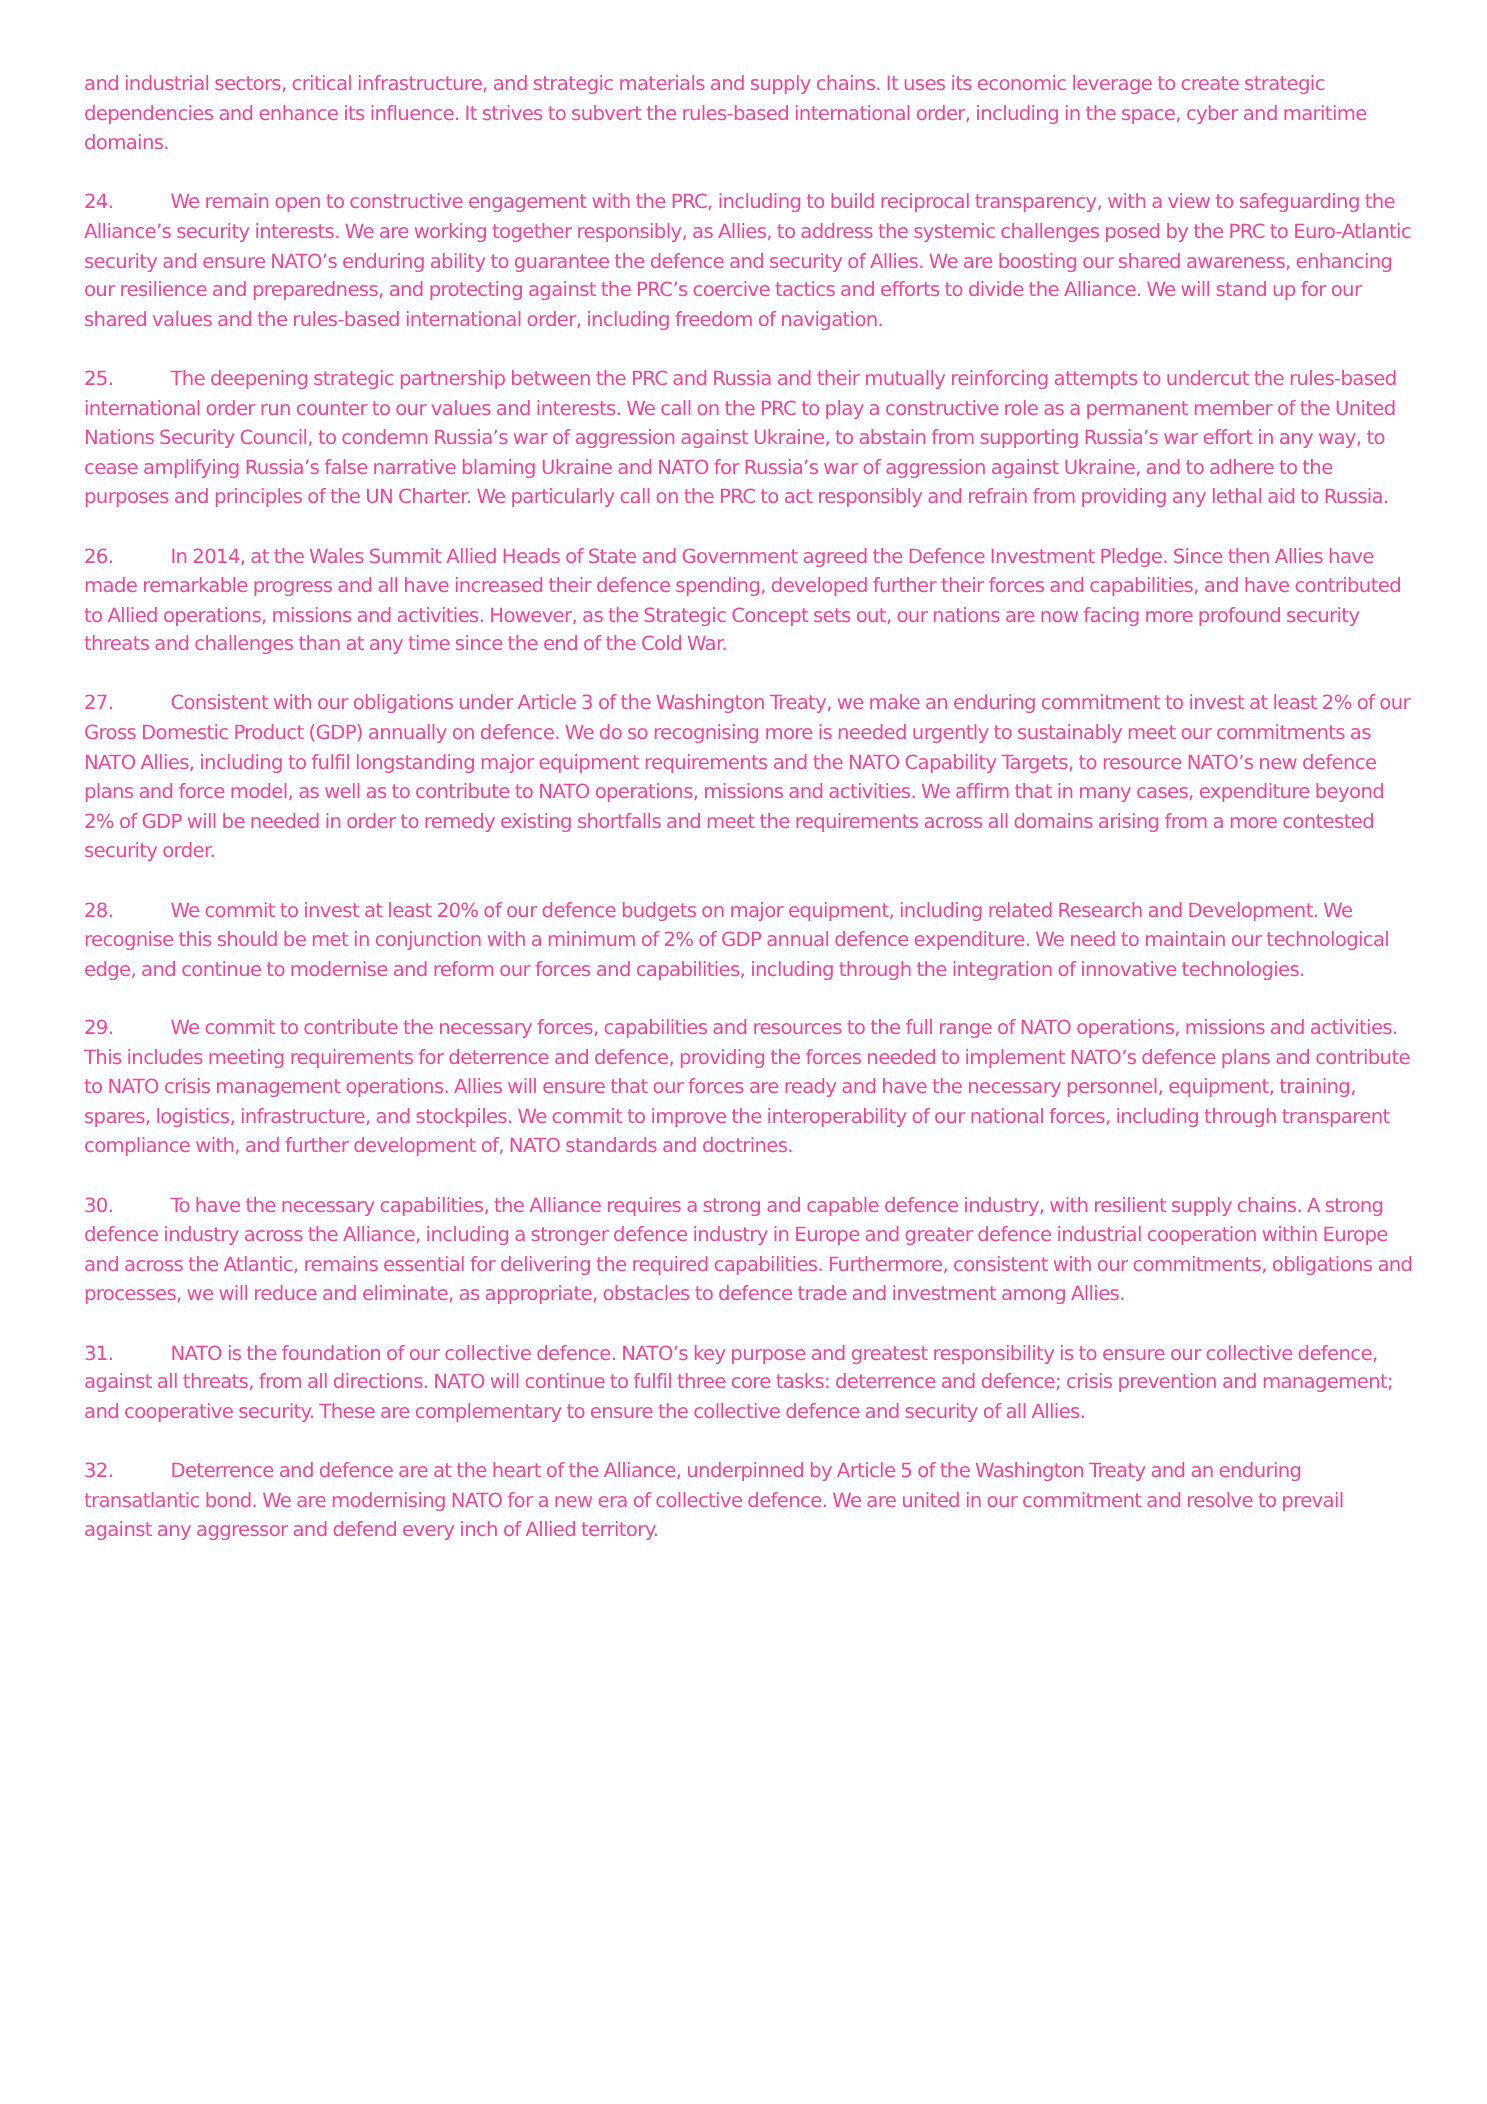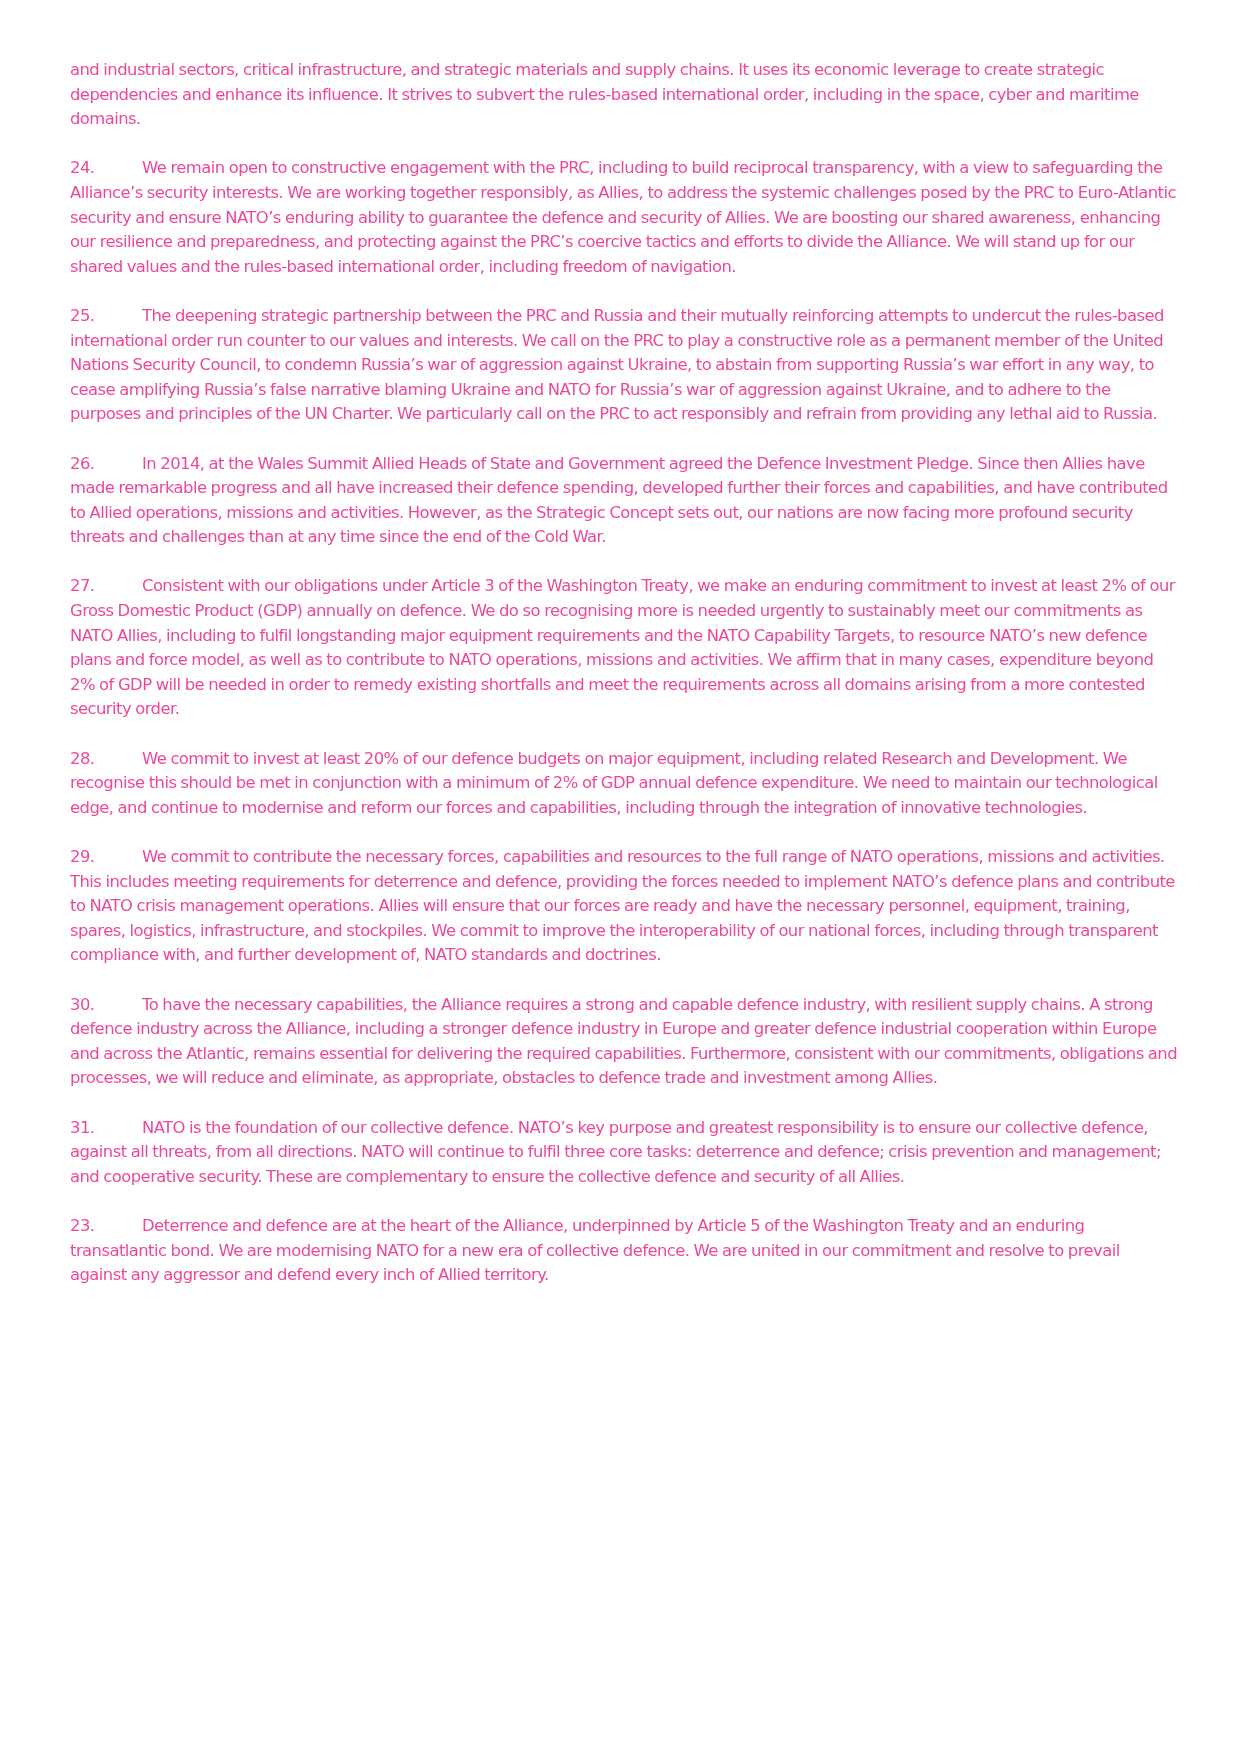--- a/index.html
+++ b/index.html
@@ -49,14 +49,14 @@
   <p class="para"><span class="para-num">27.</span><span>Consistent with our obligations under Article 3 of the Washington Treaty, we make an enduring commitment to invest at least 2% of our Gross Domestic Product (GDP) annually on defence.  We do so recognising more is needed urgently to sustainably meet our commitments as NATO Allies, including to fulfil longstanding major equipment requirements and the NATO Capability Targets, to resource NATO’s new defence plans and force model, as well as to contribute to NATO operations, missions and activities.  We affirm that in many cases, expenditure beyond 2% of GDP will be needed in order to remedy existing shortfalls and meet the requirements across all domains arising from a more contested security order.</span></p>
 
   <p class="para"><span class="para-num">28.</span><span>We commit to invest at least 20% of our defence budgets on major equipment, including related Research and Development.  We recognise this should be met in conjunction with a minimum of 2% of GDP annual defence expenditure.  We need to maintain our technological edge, and continue to modernise and reform our forces and capabilities, including through the integration of innovative technologies.</span></p>
 
   <p class="para"><span class="para-num">29.</span><span>We commit to contribute the necessary forces, capabilities and resources to the full range of NATO operations, missions and activities.  This includes meeting requirements for deterrence and defence, providing the forces needed to implement NATO’s defence plans and contribute to NATO crisis management operations.  Allies will ensure that our forces are ready and have the necessary personnel, equipment, training, spares, logistics, infrastructure, and stockpiles.  We commit to improve the interoperability of our national forces, including through transparent compliance with, and further development of, NATO standards and doctrines.</span></p>
 
   <p class="para"><span class="para-num">30.</span><span>To have the necessary capabilities, the Alliance requires a strong and capable defence industry, with resilient supply chains.  A strong defence industry across the Alliance, including a stronger defence industry in Europe and greater defence industrial cooperation within Europe and across the Atlantic, remains essential for delivering the required capabilities.  Furthermore, consistent with our commitments, obligations and processes, we will reduce and eliminate, as appropriate, obstacles to defence trade and investment among Allies.</span></p>
 
   <p class="para"><span class="para-num">31.</span><span>NATO is the foundation of our collective defence.  NATO’s key purpose and greatest responsibility is to ensure our collective defence, against all threats, from all directions.  NATO will continue to fulfil three core tasks: deterrence and defence; crisis prevention and management; and cooperative security.  These are complementary to ensure the collective defence and security of all Allies.</span></p>
 
-  <p class="para"><span class="para-num">23.</span><span>Deterrence and defence are at the heart of the Alliance, underpinned by Article 5 of the Washington Treaty and an enduring transatlantic bond.  We are modernising NATO for a new era of collective defence.  We are united in our commitment and resolve to prevail against any aggressor and defend every inch of Allied territory.</span></p>
+  <p class="para"><span class="para-num">32.</span><span>Deterrence and defence are at the heart of the Alliance, underpinned by Article 5 of the Washington Treaty and an enduring transatlantic bond.  We are modernising NATO for a new era of collective defence.  We are united in our commitment and resolve to prevail against any aggressor and defend every inch of Allied territory.</span></p>
 </div>
 
 </body></html>

